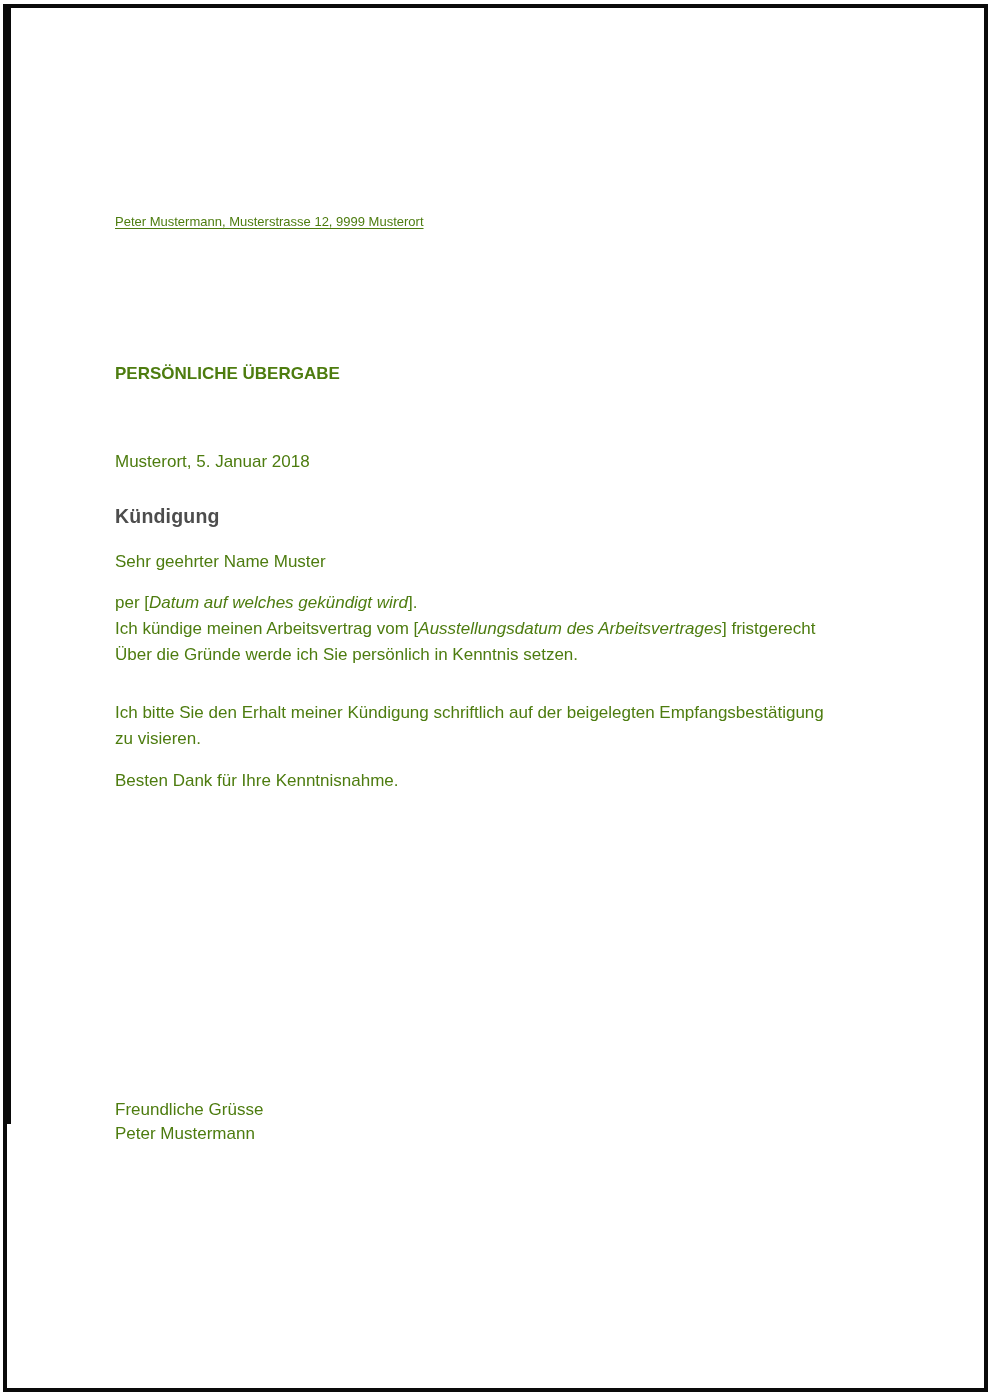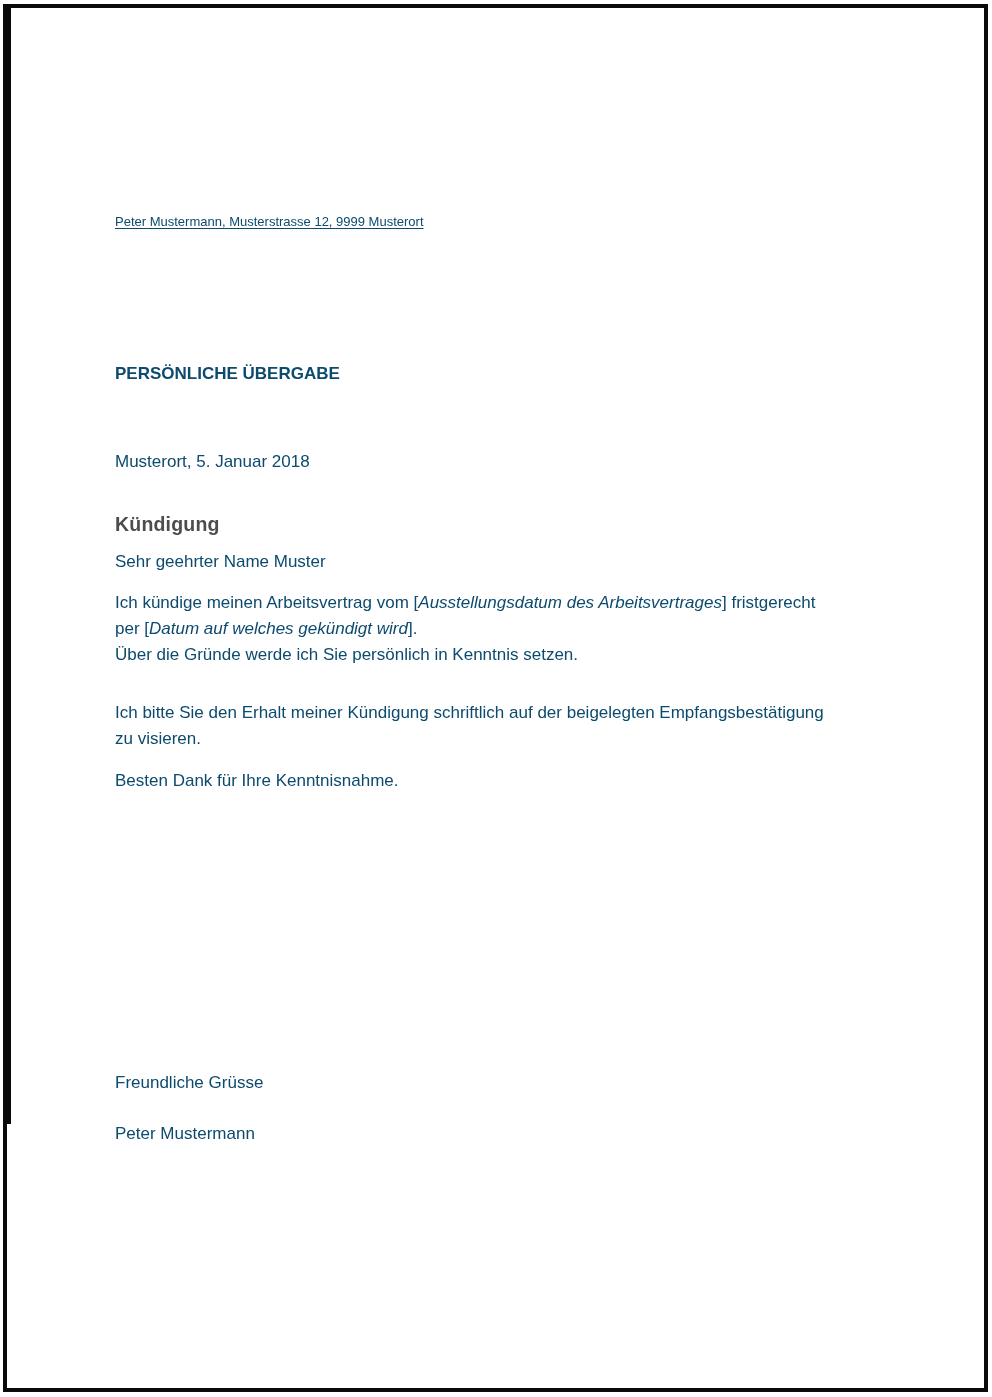--- a/index.html
+++ b/index.html
@@ -28,46 +28,45 @@
     width: 8px; height: 1120px;
     background: #0a0a0a;
     pointer-events: none;
   }
   .txt {
     position: absolute;
     left: 115px;
     font-size: 17px;
     line-height: 26px;
     white-space: nowrap;
-    color: #0c4a6e;
+    color: #4d7c0f;
   }
   .sender {
     top: 211px;
     font-size: 13px;
     line-height: 22px;
     text-decoration: underline;
     text-underline-offset: 2px;
   }
   .recipient { top: 235px; }
   .recipient div { line-height: 25.4px; }
   .delivery { top: 361px; font-weight: bold; }
   .dateline { top: 449px; }
   .subject {
     top: 503px;
     font-size: 19.5px;
     font-weight: bold;
     color: #4d4d4d;
     letter-spacing: 0.2px;
-    margin-top: 8px;
   }
   .salutation { top: 549px; }
   .p-notice { top: 590px; }
   .p-confirm { top: 691px; margin-top: 9px; }
   .p-thanks { top: 768px; }
-  .closing { top: 1070px; text-align: right; }
+  .closing { top: 1097px; text-align: right; }
   .signature { top: 1121px; }
   .ph { font-style: italic; }
 </style>
 </head>
 <body>
 
 <div class="page">
 
   <div class="frame"></div>
   <div class="frame-left-thick"></div>
@@ -77,22 +76,22 @@
 
   <div class="txt delivery">PERSÖNLICHE ÜBERGABE</div>
 
   <div class="txt dateline">Musterort, 5. Januar 2018</div>
 
   <div class="txt subject">Kündigung</div>
 
   <div class="txt salutation">Sehr geehrter Name Muster</div>
 
   <div class="txt p-notice">
+    <div><span>per [</span><span class="ph">Datum auf welches gekündigt wird</span><span>].</span></div>
     <div><span>Ich kündige meinen Arbeitsvertrag vom [</span><span class="ph">Ausstellungsdatum des Arbeitsvertrages</span><span>] fristgerecht</span></div>
-    <div><span>per [</span><span class="ph">Datum auf welches gekündigt wird</span><span>].</span></div>
     <div>Über die Gründe werde ich Sie persönlich in Kenntnis setzen.</div>
   </div>
 
   <div class="txt p-confirm">
     <div>Ich bitte Sie den Erhalt meiner Kündigung schriftlich auf der beigelegten Empfangsbestätigung</div>
     <div>zu visieren.</div>
   </div>
 
   <div class="txt p-thanks">Besten Dank für Ihre Kenntnisnahme.</div>
 

